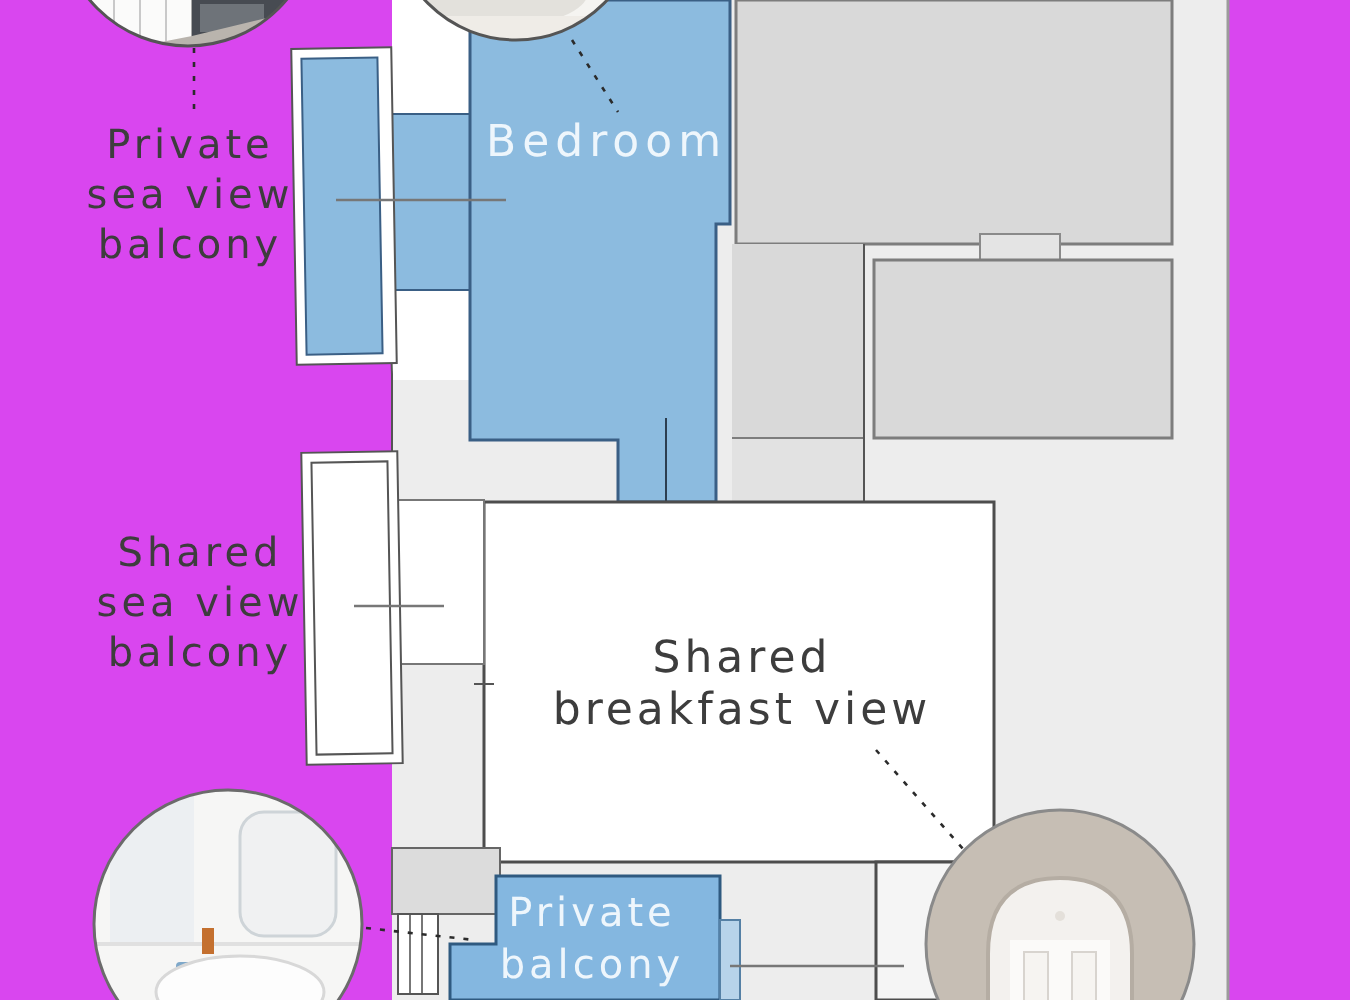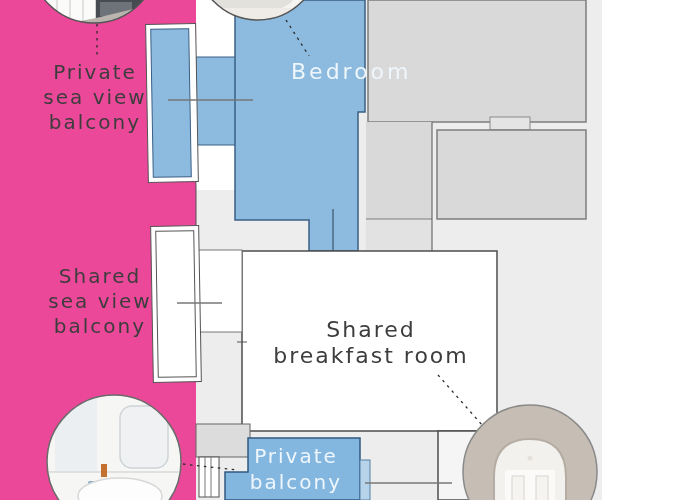--- a/index.html
+++ b/index.html
@@ -1,23 +1,23 @@
 <!DOCTYPE html>
 <html><head>
 <meta charset="utf-8">
 <style>
   html,body{margin:0;padding:0;background:#fff;}
-  .stage{position:relative;width:602px;height:500px;overflow:hidden;background:#ec4899;
+  .stage{position:relative;width:675px;height:500px;overflow:hidden;background:#d946ef;
          font-family:"DejaVu Sans",sans-serif;}
   .plan-svg{position:absolute;left:0;top:0;z-index:1;}
   .label{position:absolute;z-index:2;text-align:center;color:#3d3d3d;
          letter-spacing:2px;line-height:25px;font-size:20px;}
   .label .ln{display:block;}
   .label--onblue{color:#eef6fc;}
-  .label--bedroom{font-size:22px;letter-spacing:3px;margin-left:48px;}
+  .label--bedroom{font-size:22px;letter-spacing:3px;}
   .label--breakfast{font-size:22px;line-height:26px;letter-spacing:2px;}
   .label--bathroom{font-size:20px;line-height:26px;letter-spacing:2px;}
 </style>
 </head>
 <body>
 
 <div class="stage">
 
   <svg class="plan-svg" width="675" height="500" viewBox="0 0 675 500">
     <defs>
@@ -153,21 +153,21 @@
   <div class="label" style="left:15px;top:264px;width:170px;">
     <span class="ln">Shared</span>
     <span class="ln">sea view</span>
     <span class="ln">balcony</span>
   </div>
 
   <div class="label label--onblue label--bedroom" style="left:243px;top:59px;width:120px;">Bedroom</div>
 
   <div class="label label--breakfast" style="left:250px;top:317px;width:242px;">
     <span class="ln">Shared</span>
-    <span class="ln">breakfast room</span>
+    <span class="ln">breakfast view</span>
   </div>
 
   <div class="label label--onblue label--bathroom" style="left:228px;top:443px;width:136px;">
     <span class="ln">Private</span>
     <span class="ln">balcony</span>
   </div>
 
 </div>
 
 </body></html>

